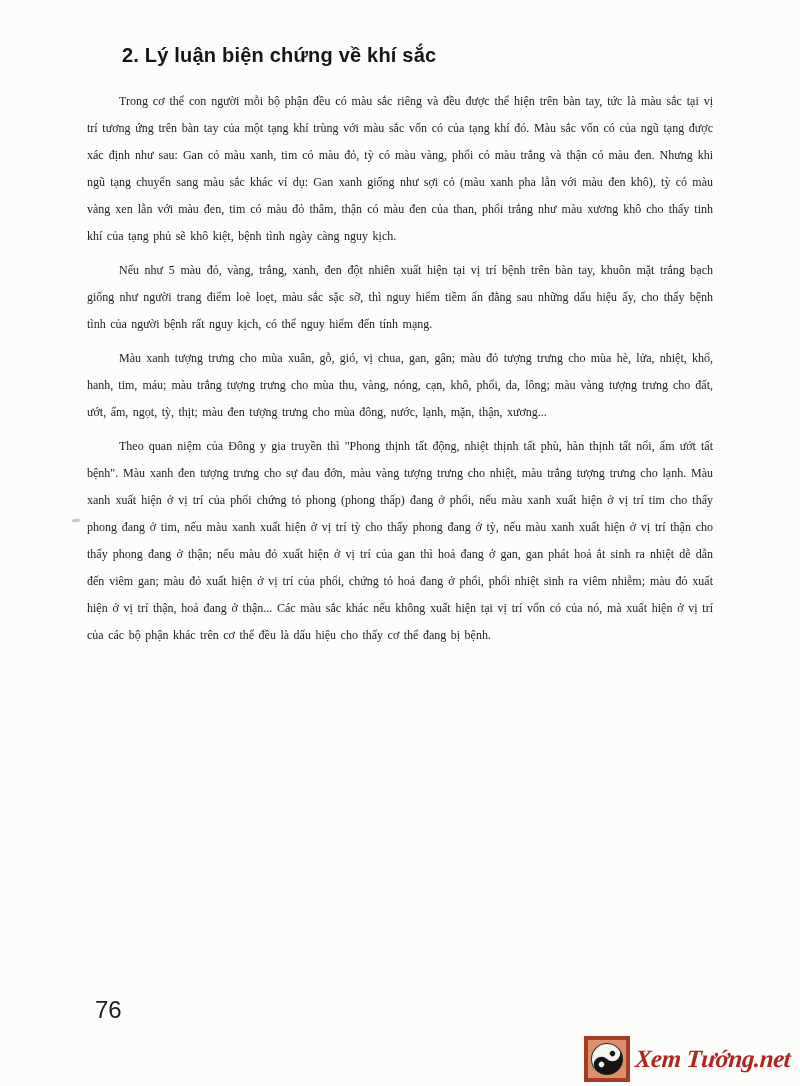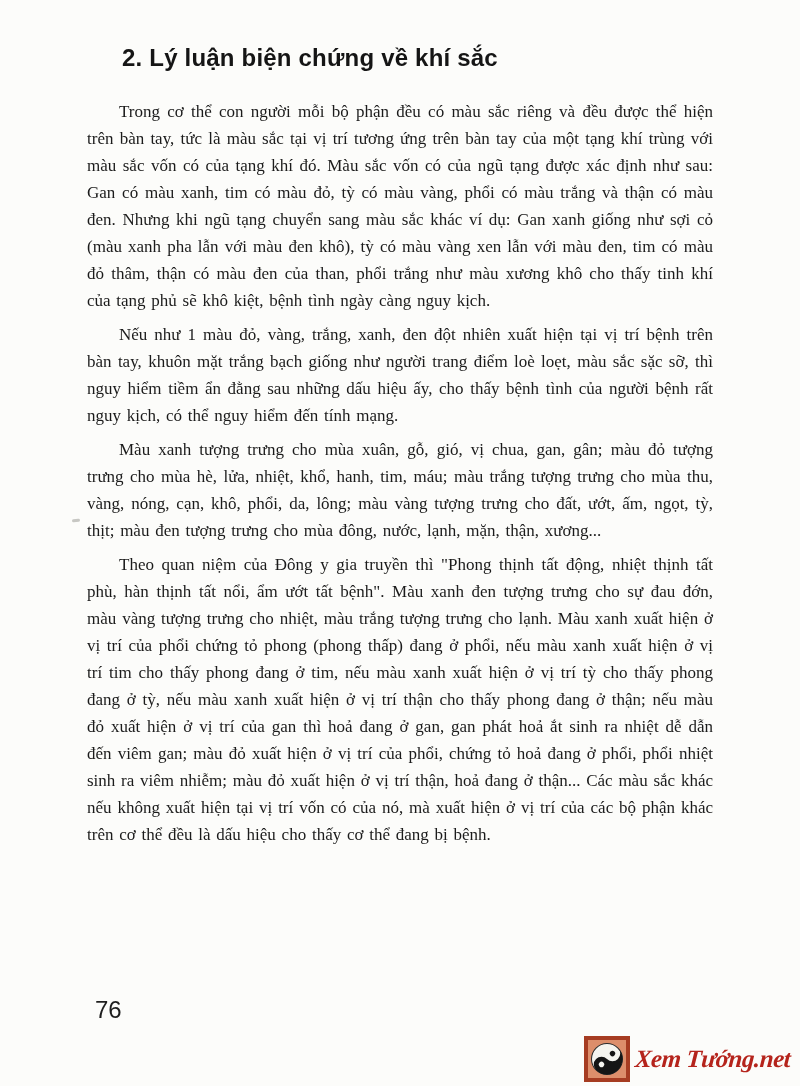--- a/index.html
+++ b/index.html
@@ -17,35 +17,34 @@
     background: #fcfcfa;
     color: #1b1b1b;
   }
   .heading {
     position: absolute;
     left: 122px;
     top: 44px;
     margin: 0;
     font-family: "Liberation Sans", sans-serif;
     font-weight: bold;
-    font-size: 24px;
+    font-size: 20px;
     letter-spacing: 0.2px;
     color: #151515;
   }
   .body-text {
     position: absolute;
     left: 87px;
     top: 88px;
     width: 626px;
     font-family: "Liberation Serif", serif;
-    font-size: 17px;
+    font-size: 12px;
     line-height: 27px;
     text-align: justify;
     color: #1b1b1b;
-    margin-top: 10px;
   }
   .body-text p {
     margin: 0 0 7px 0;
     text-indent: 32px;
     word-spacing: 1.5px;
   }
   .scan-artifact {
     position: absolute;
     left: 72px;
     top: 519px;
@@ -90,21 +89,21 @@
 </style>
 </head>
 <body>
 
 <div class="page">
 
   <h2 class="heading">2. Lý luận biện chứng về khí sắc</h2>
 
   <div class="body-text">
     <p>Trong cơ thể con người mỗi bộ phận đều có màu sắc riêng và đều được thể hiện trên bàn tay, tức là màu sắc tại vị trí tương ứng trên bàn tay của một tạng khí trùng với màu sắc vốn có của tạng khí đó. Màu sắc vốn có của ngũ tạng được xác định như sau: Gan có màu xanh, tim có màu đỏ, tỳ có màu vàng, phổi có màu trắng và thận có màu đen. Nhưng khi ngũ tạng chuyển sang màu sắc khác ví dụ: Gan xanh giống như sợi cỏ (màu xanh pha lẫn với màu đen khô), tỳ có màu vàng xen lẫn với màu đen, tim có màu đỏ thâm, thận có màu đen của than, phổi trắng như màu xương khô cho thấy tinh khí của tạng phủ sẽ khô kiệt, bệnh tình ngày càng nguy kịch.</p>
-    <p>Nếu như 1 màu đỏ, vàng, trắng, xanh, đen đột nhiên xuất hiện tại vị trí bệnh trên bàn tay, khuôn mặt trắng bạch giống như người trang điểm loè loẹt, màu sắc sặc sỡ, thì nguy hiểm tiềm ẩn đằng sau những dấu hiệu ấy, cho thấy bệnh tình của người bệnh rất nguy kịch, có thể nguy hiểm đến tính mạng.</p>
+    <p>Nếu như 5 màu đỏ, vàng, trắng, xanh, đen đột nhiên xuất hiện tại vị trí bệnh trên bàn tay, khuôn mặt trắng bạch giống như người trang điểm loè loẹt, màu sắc sặc sỡ, thì nguy hiểm tiềm ẩn đằng sau những dấu hiệu ấy, cho thấy bệnh tình của người bệnh rất nguy kịch, có thể nguy hiểm đến tính mạng.</p>
     <p>Màu xanh tượng trưng cho mùa xuân, gỗ, gió, vị chua, gan, gân; màu đỏ tượng trưng cho mùa hè, lửa, nhiệt, khổ, hanh, tim, máu; màu trắng tượng trưng cho mùa thu, vàng, nóng, cạn, khô, phổi, da, lông; màu vàng tượng trưng cho đất, ướt, ấm, ngọt, tỳ, thịt; màu đen tượng trưng cho mùa đông, nước, lạnh, mặn, thận, xương...</p>
     <p>Theo quan niệm của Đông y gia truyền thì "Phong thịnh tất động, nhiệt thịnh tất phù, hàn thịnh tất nổi, ẩm ướt tất bệnh". Màu xanh đen tượng trưng cho sự đau đớn, màu vàng tượng trưng cho nhiệt, màu trắng tượng trưng cho lạnh. Màu xanh xuất hiện ở vị trí của phổi chứng tỏ phong (phong thấp) đang ở phổi, nếu màu xanh xuất hiện ở vị trí tim cho thấy phong đang ở tim, nếu màu xanh xuất hiện ở vị trí tỳ cho thấy phong đang ở tỳ, nếu màu xanh xuất hiện ở vị trí thận cho thấy phong đang ở thận; nếu màu đỏ xuất hiện ở vị trí của gan thì hoả đang ở gan, gan phát hoả ắt sinh ra nhiệt dễ dẫn đến viêm gan; màu đỏ xuất hiện ở vị trí của phổi, chứng tỏ hoả đang ở phổi, phổi nhiệt sinh ra viêm nhiễm; màu đỏ xuất hiện ở vị trí thận, hoả đang ở thận... Các màu sắc khác nếu không xuất hiện tại vị trí vốn có của nó, mà xuất hiện ở vị trí của các bộ phận khác trên cơ thể đều là dấu hiệu cho thấy cơ thể đang bị bệnh.</p>
   </div>
 
   <div class="scan-artifact"></div>
 
   <div class="page-number">76</div>
 
   <div class="watermark">
     <svg class="yinyang-box" viewBox="0 0 46 46">

